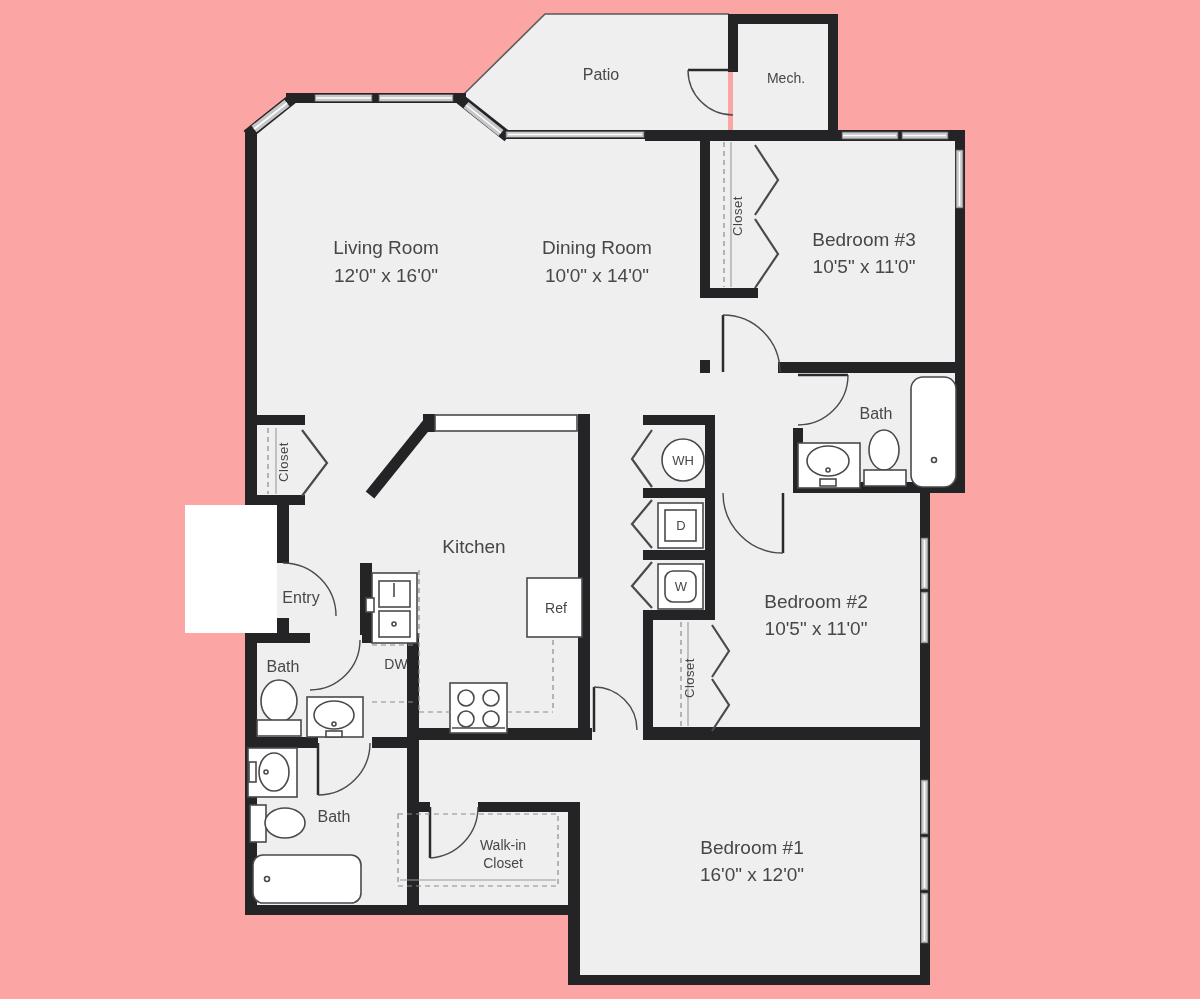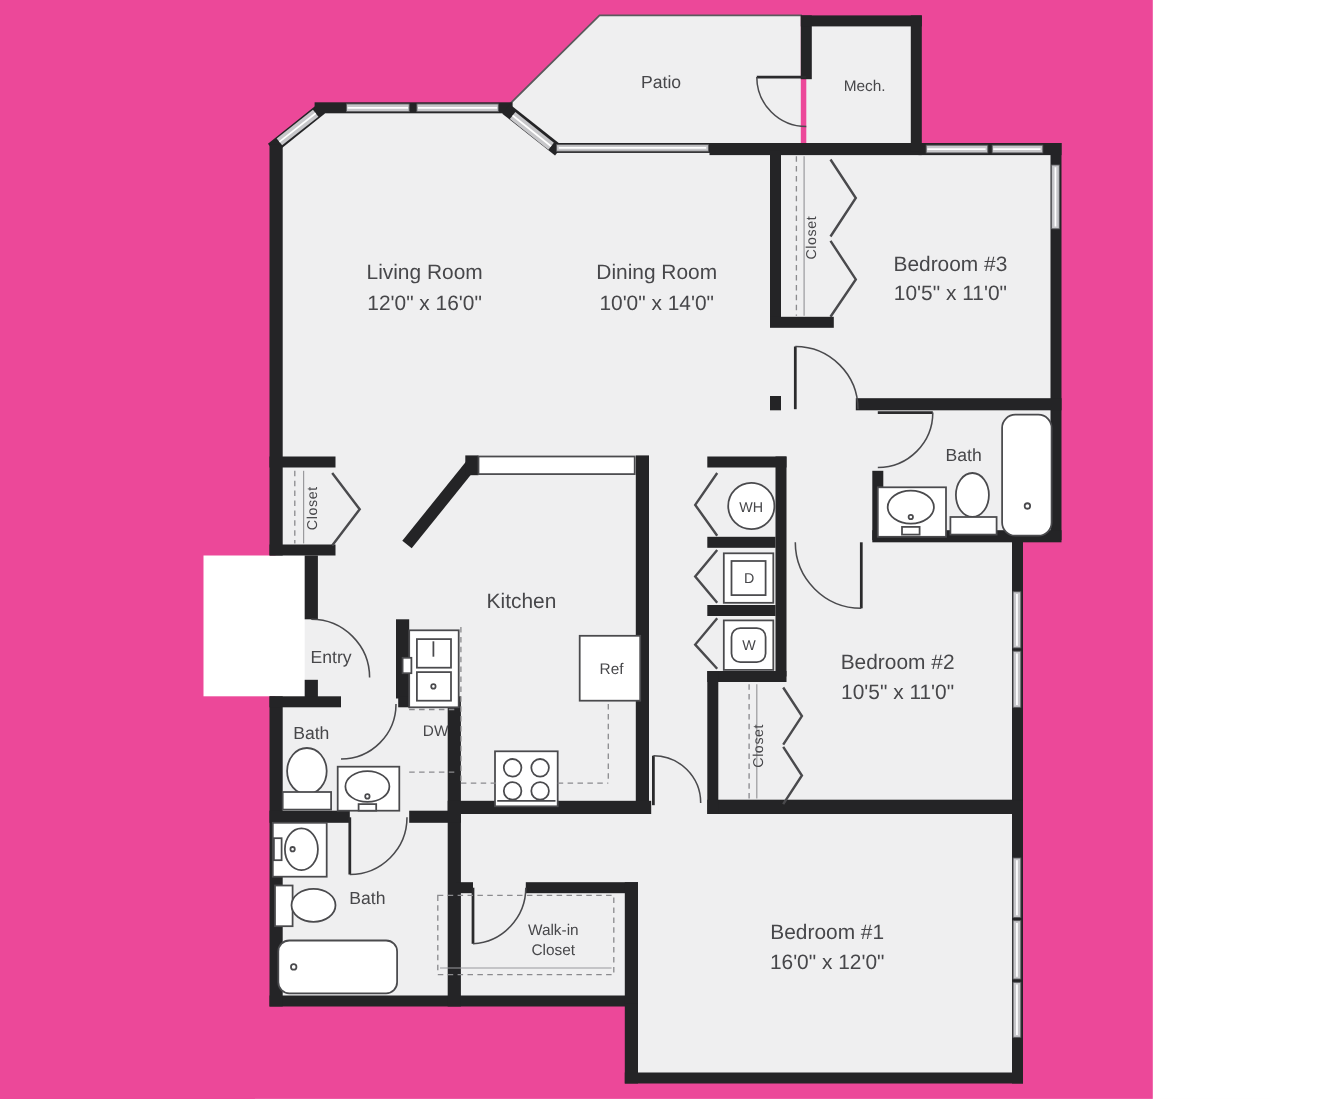--- a/index.html
+++ b/index.html
@@ -1,16 +1,16 @@
 <!DOCTYPE html>
 <html><head>
 <meta charset="utf-8">
 <style>
   html,body{margin:0;padding:0;background:#ffffff;}
-  .stage{width:1048px;height:999px;position:relative;background:#ec4899;overflow:hidden;}
+  .stage{width:1200px;height:999px;position:relative;background:#fca5a5;overflow:hidden;}
   svg{display:block;}
   text{font-family:"Liberation Sans","DejaVu Sans",sans-serif;fill:#47474a;}
   .room-name{font-size:19px;}
   .room-dims{font-size:19px;}
   .small-label{font-size:16px;}
   .tiny-label{font-size:14px;}
   .appl-label{font-size:13px;}
   .vert-label{font-size:13px;letter-spacing:0.5px;}
   .wall{fill:#242426;}
   .fixture{fill:#ffffff;stroke:#4a4a4d;stroke-width:1.6;}

